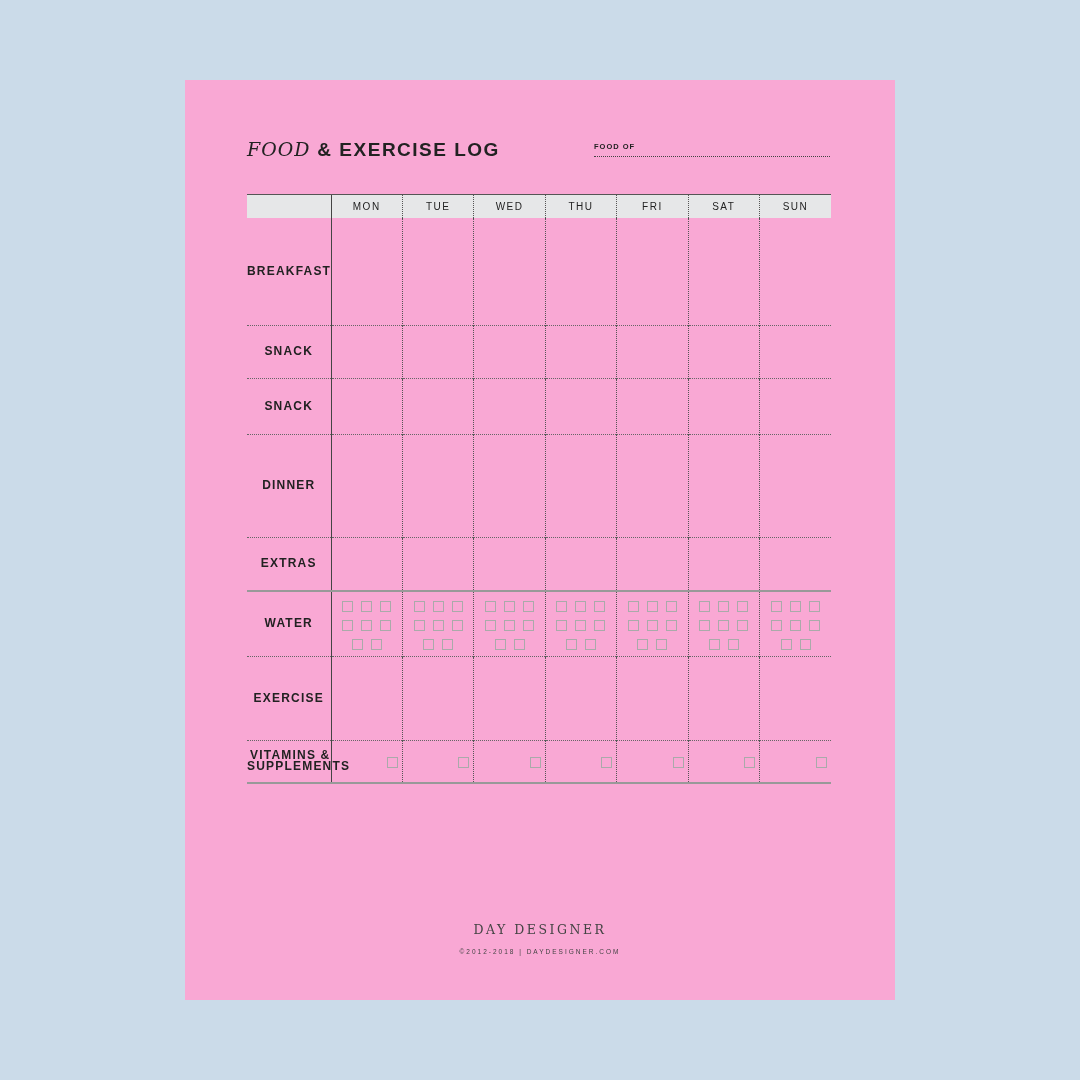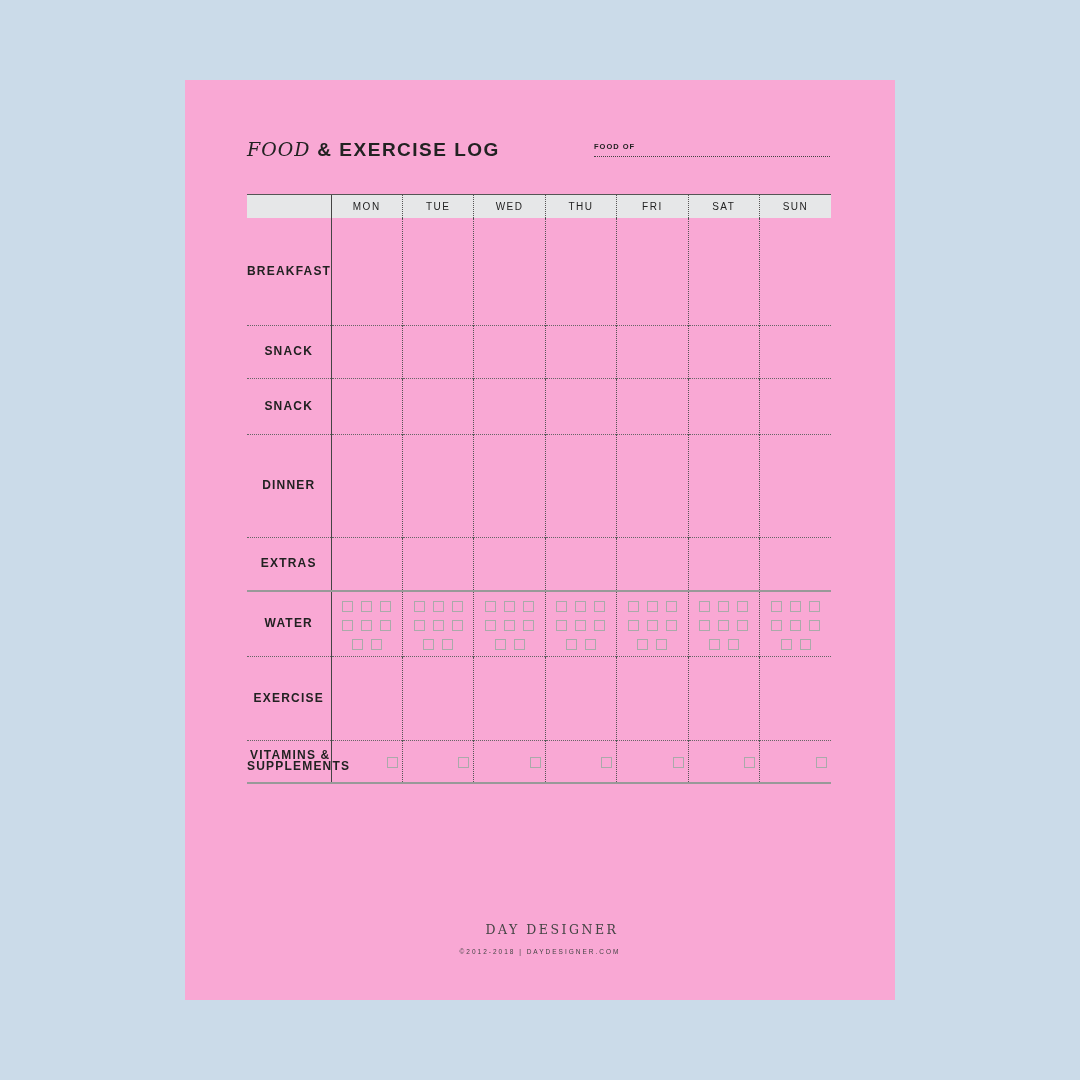--- a/index.html
+++ b/index.html
@@ -18,21 +18,21 @@
   td.cell { border-left:1.5px dotted #555; }
   td.cell.first { border-left:none; }
   th.daycol { border-left:1.5px dotted #555; }
   th.daycol.first { border-left:1.5px solid #444; }
   th.corner { border-right:none; }
   tr.dotted td { border-top:1.5px dotted #666; }
   tr.solid td { border-top:2px solid #999; }
   tr.last td { border-bottom:2px solid #999;text-align:right; }
   .cb { display:inline-block; width:9px; height:9px; border:1px solid #aaa; margin:0 4px; vertical-align:middle; }
   .cbrow { height:19px; line-height:19px; }
-  .footer-brand { position:absolute; left:0; width:710px; top:842px; text-align:center; font-family:"DejaVu Serif", serif; font-size:12.5px; letter-spacing:2.5px; color:#444;padding-left:12px; }
+  .footer-brand { position:absolute; left:0; width:710px; top:842px; text-align:center; font-family:"DejaVu Serif", serif; font-size:12.5px; letter-spacing:2.5px; color:#444; }
   .footer-copy { position:absolute; left:0; width:710px; top:868px; text-align:center; font-size:6.5px; letter-spacing:2px; color:#444; }
 </style>
 </head>
 <body>
 
 <div class="page">
   <div class="title">
     <span class="food">FOOD</span>
     <span class="rest">&amp; EXERCISE LOG</span>
   </div>

